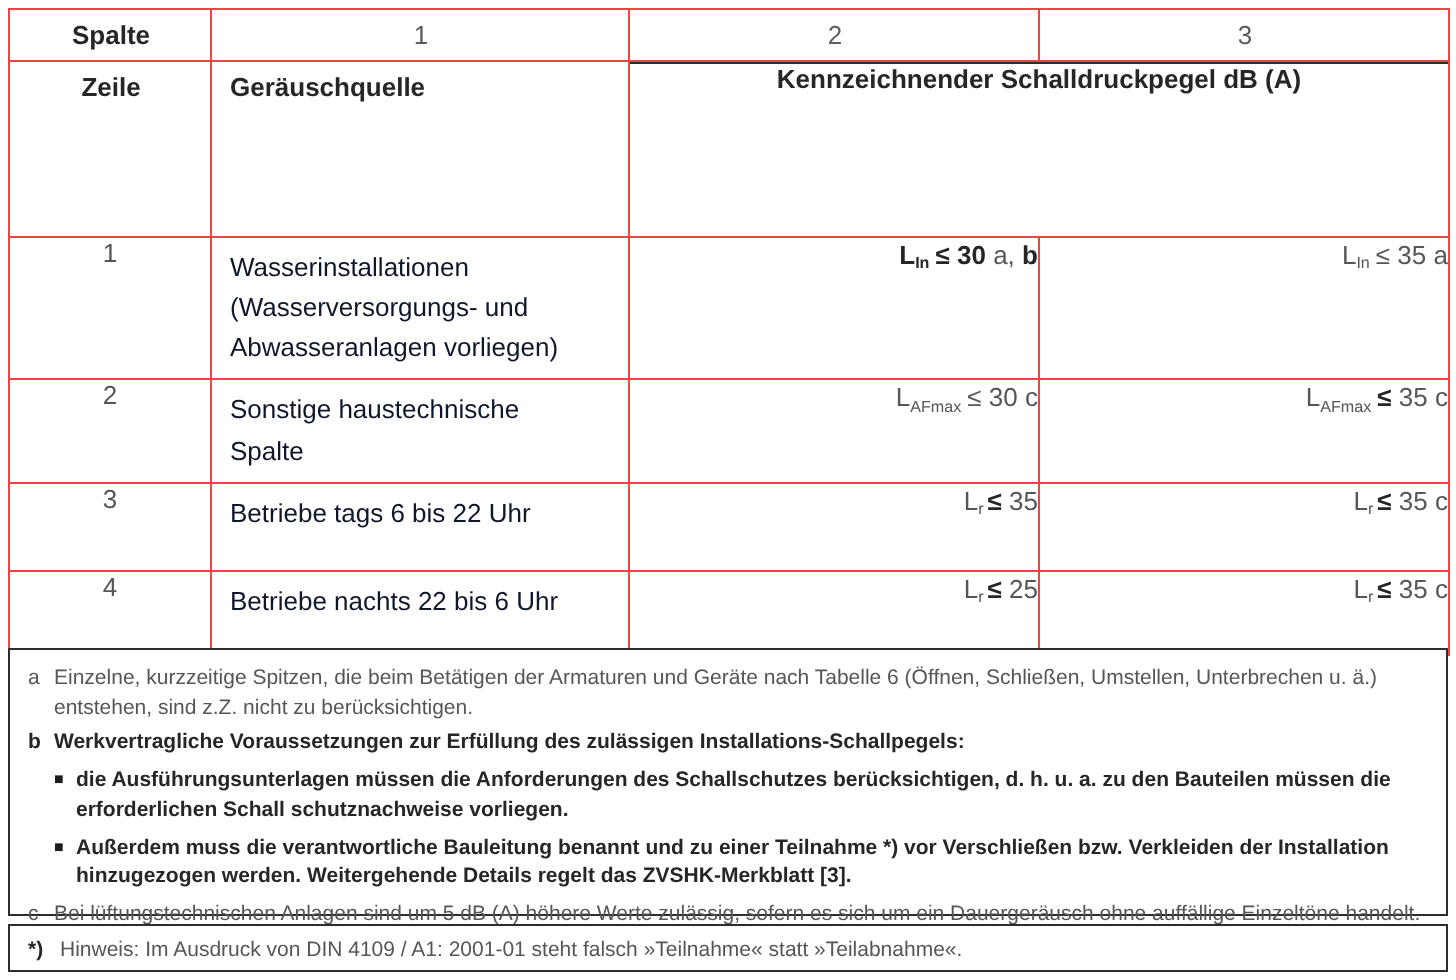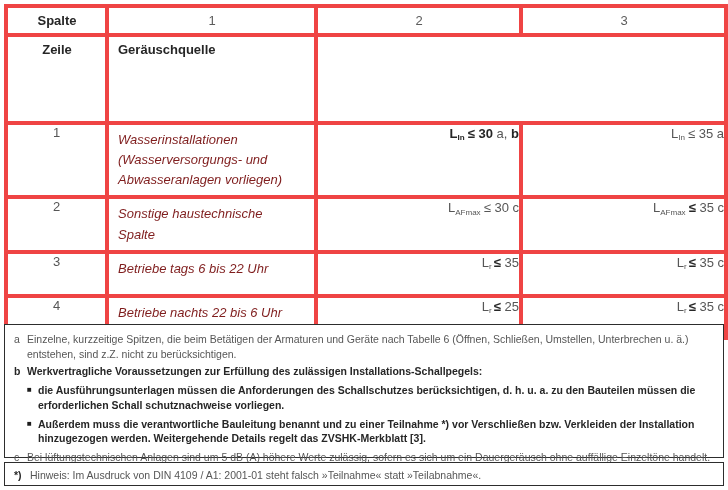--- a/index.html
+++ b/index.html
@@ -25,21 +25,21 @@
   
   .main-table {
     position: absolute;
     left: 4px;
     top: 4px;
     width: 720px;
     border-collapse: collapse;
     table-layout: fixed;
   }
   .main-table td {
-    border: 4px solid #ef4444;
+    border: 1px solid #ef4444;
     padding: 0;
     vertical-align: top;
     background: #ffffff;
   }
   .cell-pad {
     padding: 5px 8px 5px 9px;
   }
   .center {
     text-align: center;
   }
@@ -60,23 +60,22 @@
     font-size: 13px;
     font-weight: bold;
     color: #262626;
   }
   .row-num {
     font-size: 13px;
     color: #565656;
   }
   .source-text {
     font-size: 13px;
-    color: #7f1d1d;
+    color: #0f172a;
     line-height: 1.55;
-    font-style: italic;
   }
   .value-cell {
     font-size: 13px;
     color: #565656;
     text-align: right;
     line-height: 1.4;
   }
   .value-cell .b {
     font-weight: bold;
     color: #262626;
@@ -214,20 +213,23 @@
       <tr class="h-zeile">
         <td>
           <div class="cell-pad center hdr-label">Zeile</div>
         </td>
         <td>
           <div class="cell-pad hdr-label">Geräuschquelle</div>
         </td>
         <td colspan="2" style="padding:0;">
           <table class="hdr-inner">
             <tbody>
+              <tr>
+                <td colspan="2" class="hdr-cellpad rowline hdr-label">Kennzeichnender Schalldruckpegel dB (A)</td>
+              </tr>
             </tbody>
           </table>
         </td>
       </tr>
 
       <tr class="h-r1">
         <td class="mid">
           <div class="center row-num">1</div>
         </td>
         <td class="mid">

